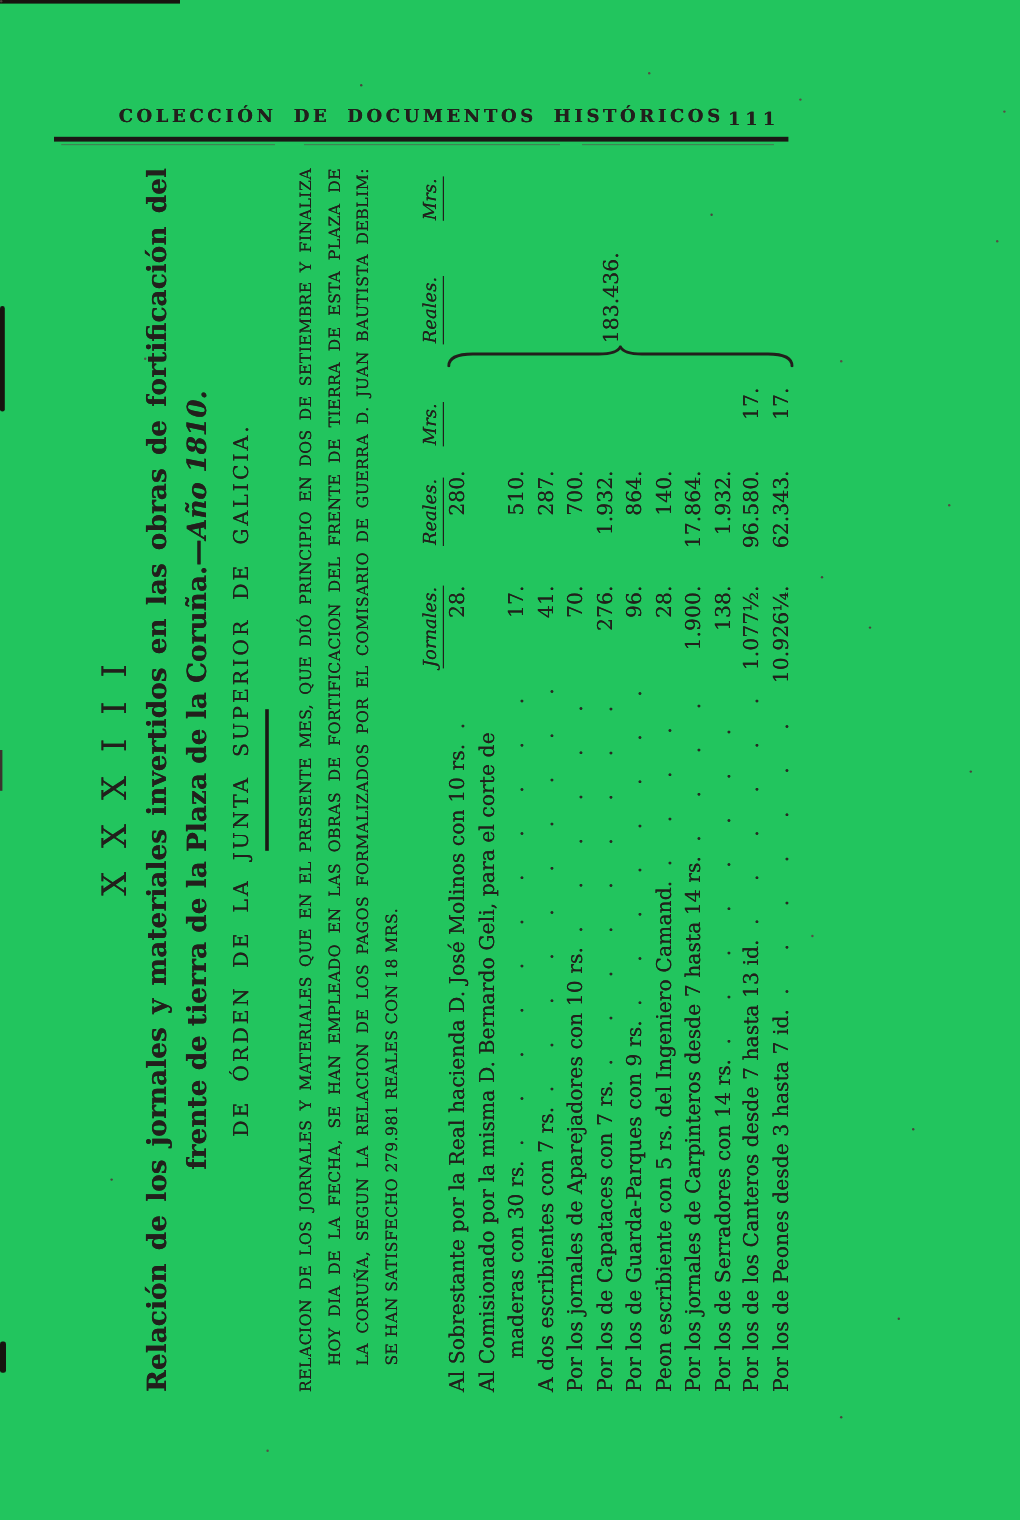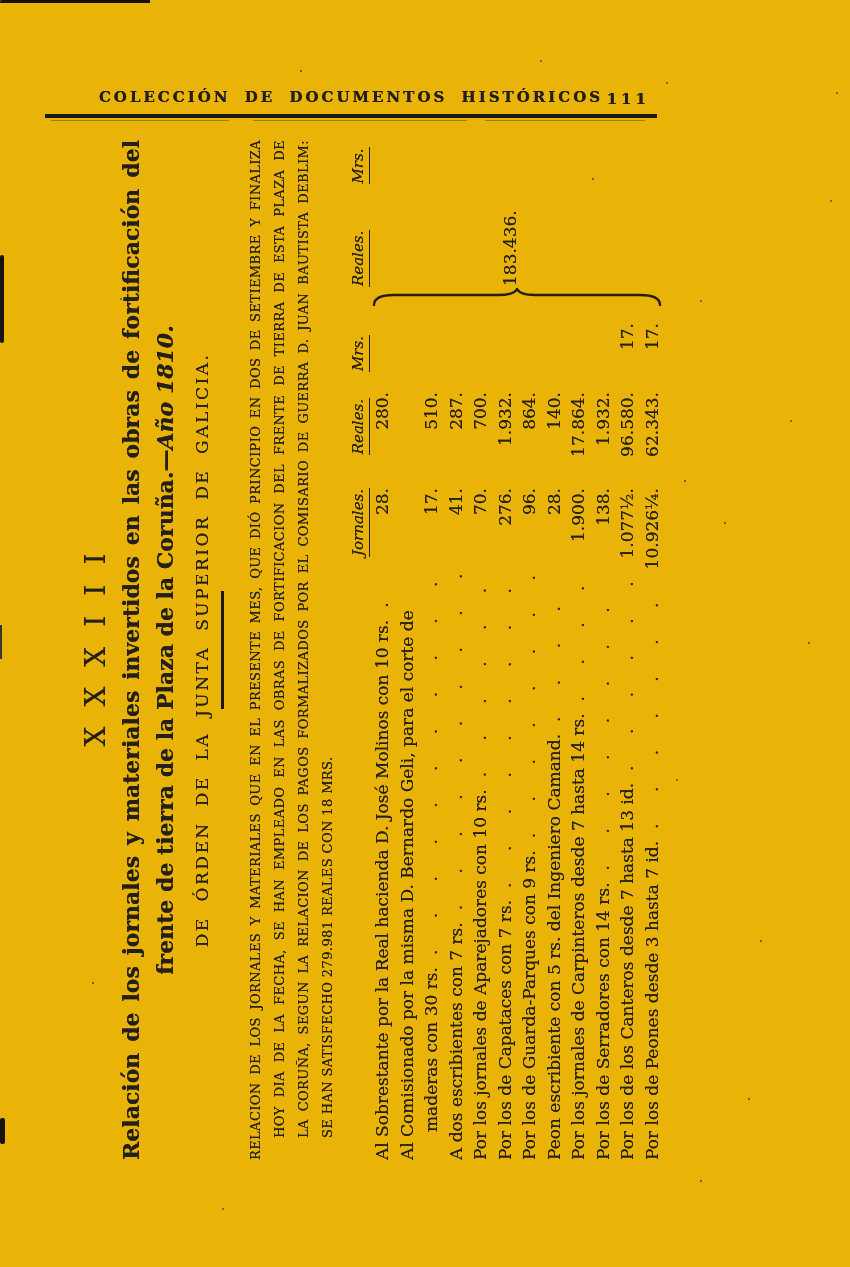--- a/index.html
+++ b/index.html
@@ -1,18 +1,18 @@
 <!DOCTYPE html>
 <html><head>
 <meta charset="utf-8">
 <style>
   html,body { margin:0; padding:0; background:#e8e8e4; }
   .page {
     position:relative; width:850px; height:1267px;
-    background:#eab308; overflow:hidden;
+    background:#22c55e; overflow:hidden;
     font-family:"DejaVu Serif","Liberation Serif",serif;
     color:#221f1c;
   }
   
   .running-head { position:absolute; left:45px; top:88px; width:612px; }
   .rh-title {
     text-align:center; font-size:15px; font-weight:bold; letter-spacing:3px;
     word-spacing:6px; white-space:nowrap; text-shadow:0 0 .5px #221f1c;
   }
   .rh-pagenum {

